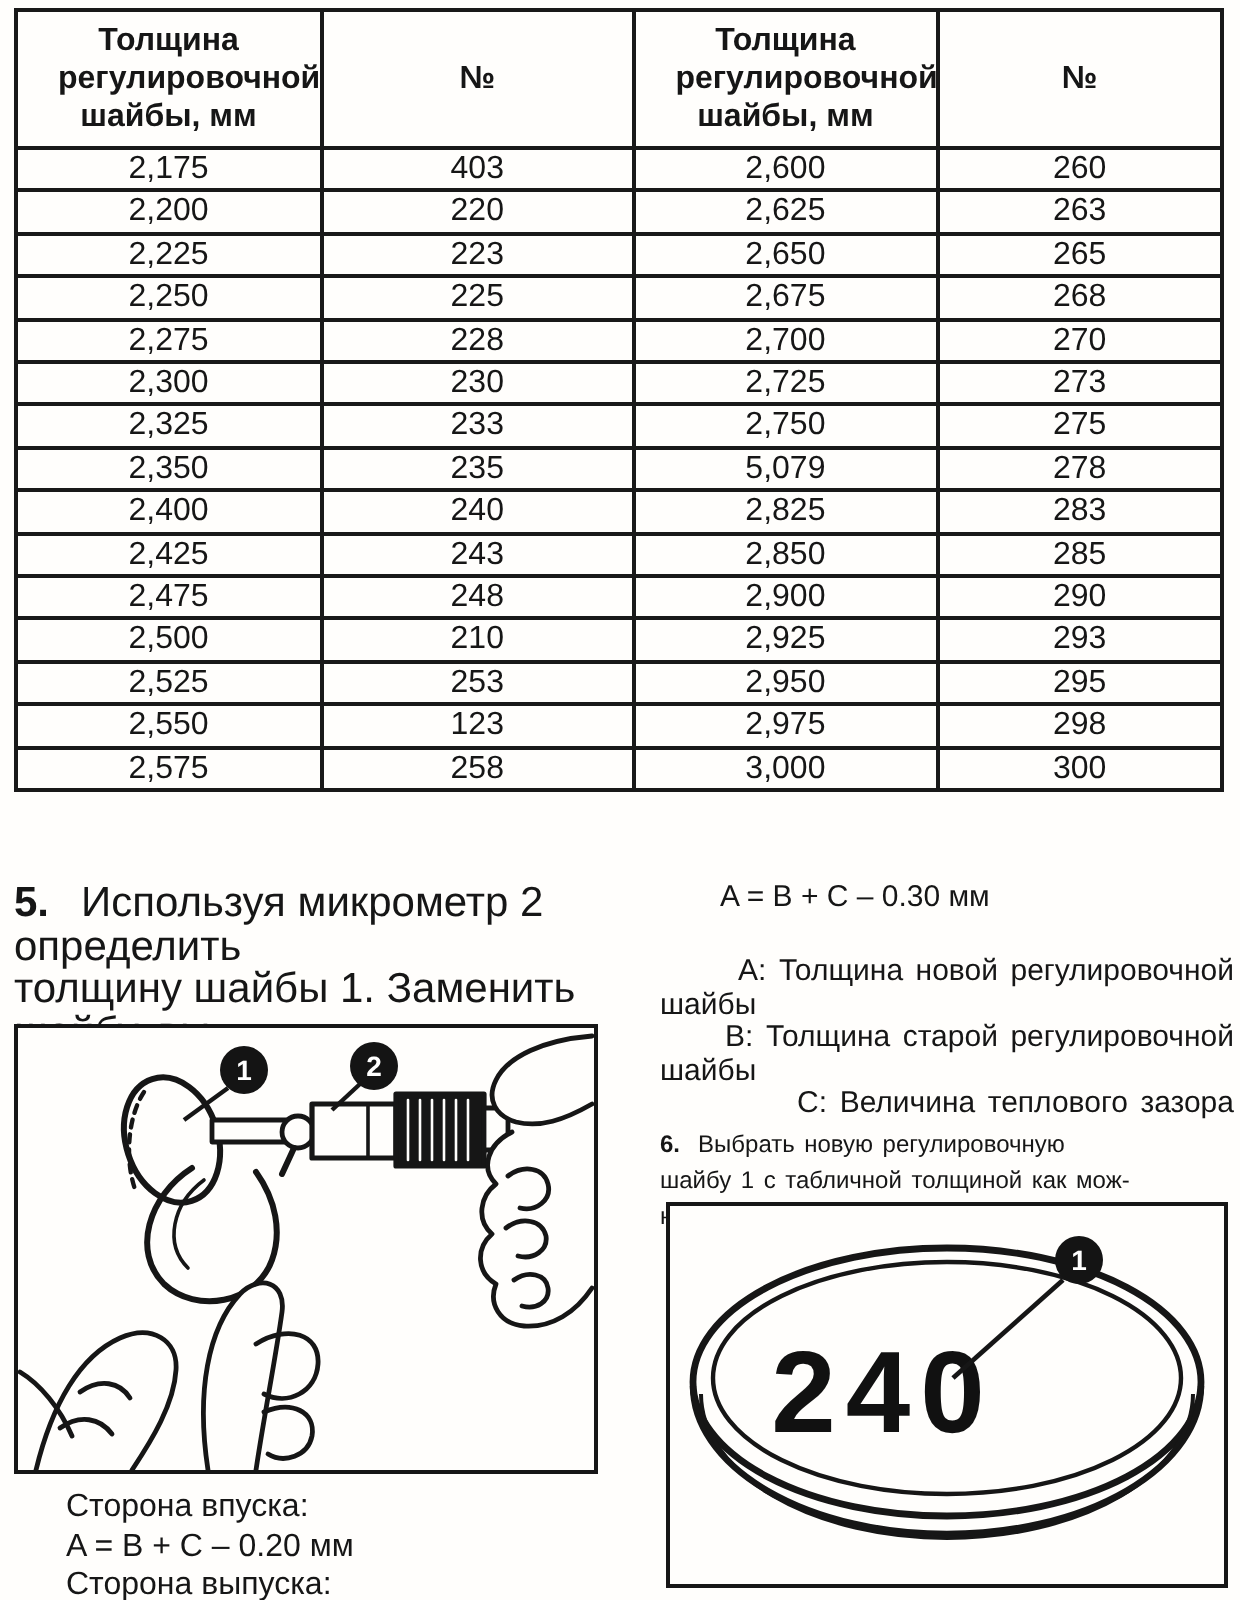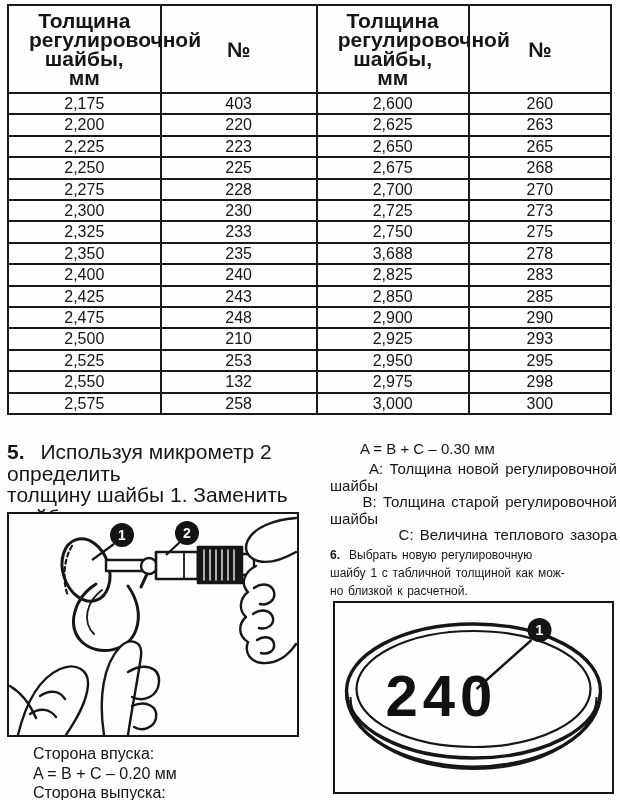--- a/index.html
+++ b/index.html
@@ -7,35 +7,35 @@
     position:relative;width:620px;height:800px;margin:0 auto;
     background:#fffefc;color:#161616;overflow:hidden;
     font-family:"Liberation Sans", sans-serif;
   }
   
   table.shims{
     position:absolute;left:7px;top:4px;width:605px;
     border-collapse:collapse;table-layout:fixed;background:#fffefc;
   }
   table.shims th{
-    border:2px solid #191919;font-size:21px;line-height:19px;
+    border:2px solid #191919;font-size:16px;line-height:19px;
     font-weight:bold;text-align:center;vertical-align:middle;padding:5px 20px;
   }
   table.shims td{
     border:2px solid #191919;font-size:16px;height:19.4px;line-height:19.4px;
     text-align:center;vertical-align:middle;padding:0;
   }
   
   .step{font-size:21px;}
   .step-num{font-weight:bold;}
   .step-body{white-space:pre-line;}
   .step5{position:absolute;left:7px;top:441px;width:310px;line-height:21.5px;}
   .step5 .step-num{padding-right:16px;}
   .right-col{position:absolute;left:330px;top:441px;width:287px;font-size:15px;line-height:16.4px;}
-  .formula-top{padding-left:30px;margin-bottom:4px;}
+  .formula-top{padding-left:30px;margin-bottom:21px;}
   .legend-line{}
   .legend-line.indent{padding-left:30px;word-spacing:0.14em;text-align:right;}
   .step6{margin-top:3px;font-size:12px;line-height:18px;}
   .step6 .step-num{padding-right:9px;}
   .step6 .step-body{word-spacing:0.12em;}
   .bottom-left{position:absolute;left:33px;top:744px;font-size:16px;line-height:19.5px;}
   
   .fig{position:absolute;border:2.5px solid #161616;background:#fffefc;margin:0;padding:0;}
   .fig-micrometer{left:7px;top:512px;width:288px;height:221px;}
   .fig-shim{left:333px;top:601px;width:277px;height:189px;}
@@ -102,21 +102,21 @@
         </tr>
         <tr>
           <td>2,325</td>
           <td>233</td>
           <td>2,750</td>
           <td>275</td>
         </tr>
         <tr>
           <td>2,350</td>
           <td>235</td>
-          <td>3,688</td>
+          <td>5,079</td>
           <td>278</td>
         </tr>
         <tr>
           <td>2,400</td>
           <td>240</td>
           <td>2,825</td>
           <td>283</td>
         </tr>
         <tr>
           <td>2,425</td>
@@ -137,21 +137,21 @@
           <td>293</td>
         </tr>
         <tr>
           <td>2,525</td>
           <td>253</td>
           <td>2,950</td>
           <td>295</td>
         </tr>
         <tr>
           <td>2,550</td>
-          <td>132</td>
+          <td>123</td>
           <td>2,975</td>
           <td>298</td>
         </tr>
         <tr>
           <td>2,575</td>
           <td>258</td>
           <td>3,000</td>
           <td>300</td>
         </tr>
       </tbody>

